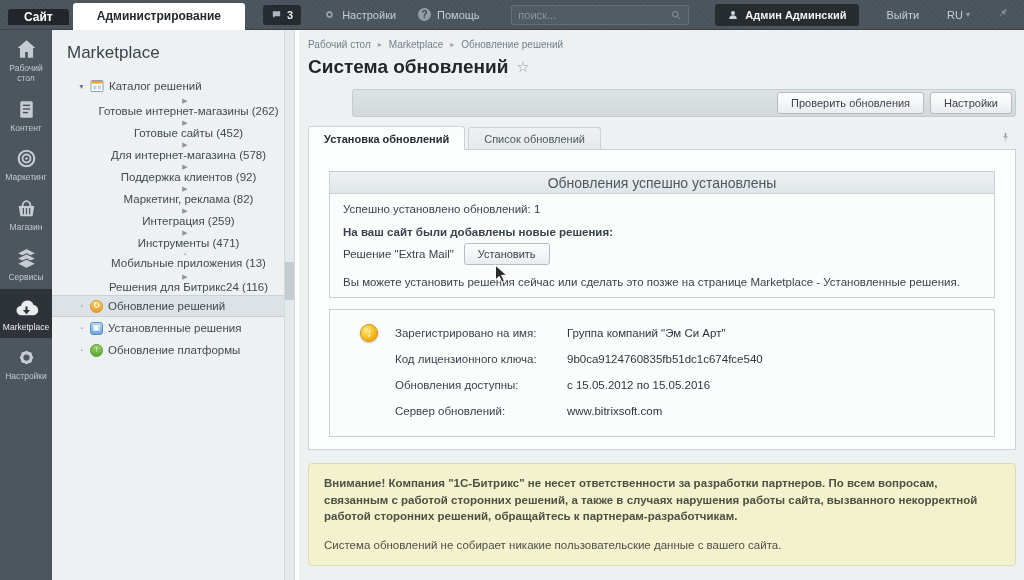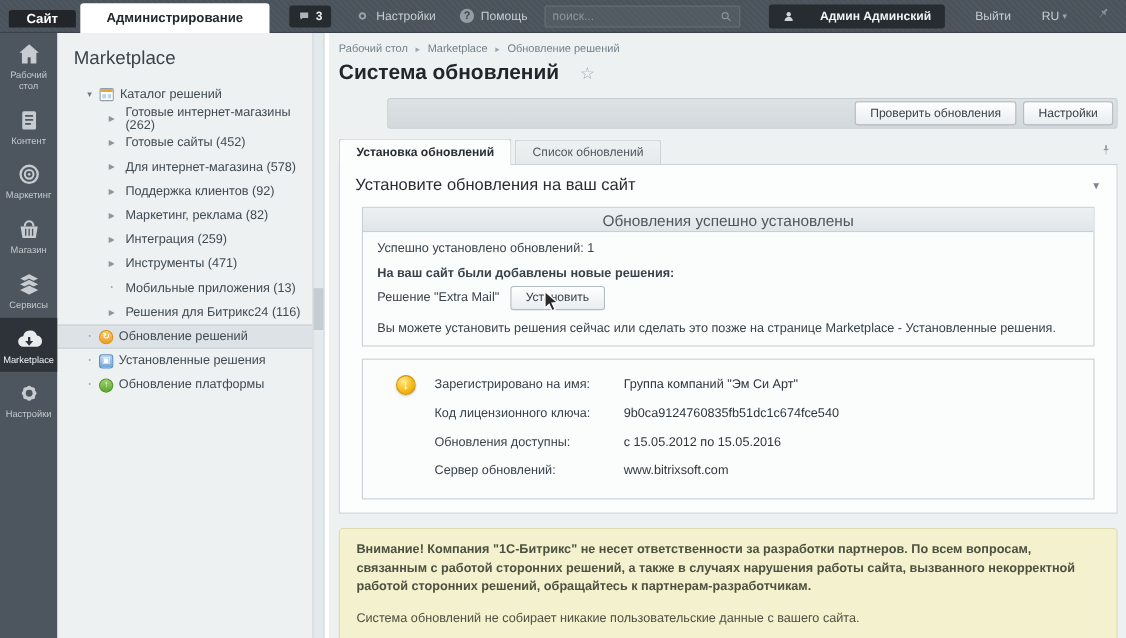--- a/index.html
+++ b/index.html
@@ -37,21 +37,21 @@
   .tb-spacer{ flex:1; }
   .search{ display:flex; align-items:center; background:rgba(255,255,255,.04);
     border:1px solid #666f77; border-radius:2px; height:20px; width:178px; padding:0 6px; }
   .search input{ flex:1; background:transparent; border:none; outline:none;
     color:#cfd4d8; font-size:11px; font-family:inherit; }
   .search input::placeholder{ color:#8d969d; }
   .search svg{ width:12px; height:12px; color:#8d969d; }
   .userchip{ margin-left:26px; height:22px; background:#272c31; border-radius:3px;
     padding:0 12px; display:flex; align-items:center; gap:6px; cursor:pointer; }
   .userchip svg{ width:12px; height:12px; color:#cfd4d8; }
-  .userchip span{ color:#f2f4f5; font-size:11px; font-weight:bold;margin-left:16px; }
+  .userchip span{ color:#f2f4f5; font-size:11px; font-weight:bold; }
   .tb-link{ margin-left:28px; color:#c7cdd2; font-size:11px; cursor:pointer; }
   .lang{ display:flex; align-items:center; gap:3px; }
   .lang .caret{ font-size:8px; color:#9aa2a9; }
   .tb-pin{ margin-left:26px; margin-right:14px; cursor:pointer; }
   .tb-pin svg{ width:14px; height:14px; color:#8f979e; }
 
   
   .rail{ position:absolute; left:0; top:30px; width:52px; height:550px; background:#4d565e; z-index:20; }
   .rail-item{ padding:7px 2px 6px; text-align:center; cursor:pointer; color:#c6ccd1; }
   .rail-item svg{ width:25px; height:25px; display:block; margin:0 auto 2px; }
@@ -63,42 +63,42 @@
   .sidebar{ position:absolute; left:52px; top:30px; width:232px; height:550px;
     background:#eef1f2; z-index:10; }
   .sb-title{ font-size:17px; color:#39434b; padding:13px 0 12px 15px; }
   .tree-row{ height:22px; display:flex; align-items:center; font-size:11.5px;
     color:#3f4a52; cursor:pointer; }
   .tree-row .marker{ width:11px; text-align:center; flex:none; }
   .marker.open{ font-size:7px; color:#6f7a82; }
   .marker.closed{ font-size:7px; color:#8b959c; }
   .marker.dot{ font-size:6px; color:#9aa3aa; }
   .tree-row.lvl0{ padding-left:24px; }
-  .tree-row.lvl1{ padding-left:44px; }
+  .tree-row.lvl1{ padding-left:34px;flex-direction:column; }
   .tree-row .t-icon{ margin:0 5px 0 3px; flex:none; display:flex; }
   .tree-row.lvl1 .label-text{ margin-left:7px; }
   .tree-row.selected{ background:#dce2e5; border-top:1px solid #c9d1d5; border-bottom:1px solid #c9d1d5; }
   .mini-ic{ width:13px; height:13px; border-radius:3px; display:flex; align-items:center;
     justify-content:center; color:#fff; font-size:8px; font-weight:bold; line-height:1; }
   .ic-update{ border-radius:50%; background:linear-gradient(#fbcf5a,#ef9d2e); border:1px solid #d78f1f; }
   .ic-installed{ background:linear-gradient(#bcd8ef,#6fa6d8); border:1px solid #5c8fbf; }
   .ic-platform{ border-radius:50%; background:linear-gradient(#9fd36a,#5da832); border:1px solid #4f9329; }
 
   
   .splitter{ position:absolute; left:284px; top:30px; width:11px; height:550px;
     background:#e4eaeb; border-left:1px solid #d2d9dc; border-right:1px solid #d2d9dc; cursor:col-resize; z-index:10; }
   .splitter .grab{ margin-top:232px; height:38px; background:#c4cdd2; }
 
   
   .content{ position:absolute; left:295px; top:30px; width:729px; height:550px;
     background:#edf1f2; border-left:4px solid #fff; padding:9px 8px 0 9px; }
   .breadcrumb{ font-size:10px; color:#7c8890; display:flex; gap:7px; align-items:center; }
   .breadcrumb .bc-item{ cursor:pointer; color:#72808a; }
   .breadcrumb .bc-sep{ color:#9aa6ad; font-size:8px; }
-  .title-row{ margin-top:6px; display:flex; align-items:center; gap:19px; }
+  .title-row{ margin-top:6px; display:flex; align-items:center; gap:8px; }
   .page-title{ font-size:19px; font-weight:bold; color:#20262a; }
   .fav-star{ font-size:15px; color:#9aa4ab; cursor:pointer; }
 
   .toolbar{ margin-top:11px; height:28px; background:linear-gradient(#dde2e5,#d2d8db);
     border:1px solid #c6cdd1; border-radius:3px; display:flex; align-items:center;
     justify-content:flex-end; gap:6px; padding:0 3px;margin-left:44px; }
   .btn{ height:22px; padding:0 13px; background:linear-gradient(#fefefe,#e9edef);
     border:1px solid #b4bcc1; border-radius:3px; font-size:11px; color:#39434a;
     display:flex; align-items:center; cursor:pointer; font-family:inherit; }
 
@@ -346,24 +346,20 @@
       <div class="tabs-pin">
       <svg viewBox="0 0 24 24" fill="currentColor">
           <rect x="10.6" y="3.5" width="2.8" height="6.5" rx="1"></rect>
           <rect x="8" y="9.5" width="8" height="2.6" rx="1.2"></rect>
           <rect x="11.55" y="12.1" width="0.9" height="7.5"></rect>
         </svg>
     </div>
   </div>
 
   <div class="panel">
-    <div class="panel-head">
-      <div class="panel-heading">Установите обновления на ваш сайт</div>
-      <div class="collapse-chevron">▼</div>
-    </div>
 
     <div class="ibox">
       <div class="ibox-header">Обновления успешно установлены</div>
       <div class="ibox-body">
         <div class="line1">Успешно установлено обновлений: 1</div>
         <div class="line2">На ваш сайт были добавлены новые решения:</div>
         <div class="sol-row">
           <span>Решение "Extra Mail"</span>
           <button class="btn">Установить</button>
         </div>

